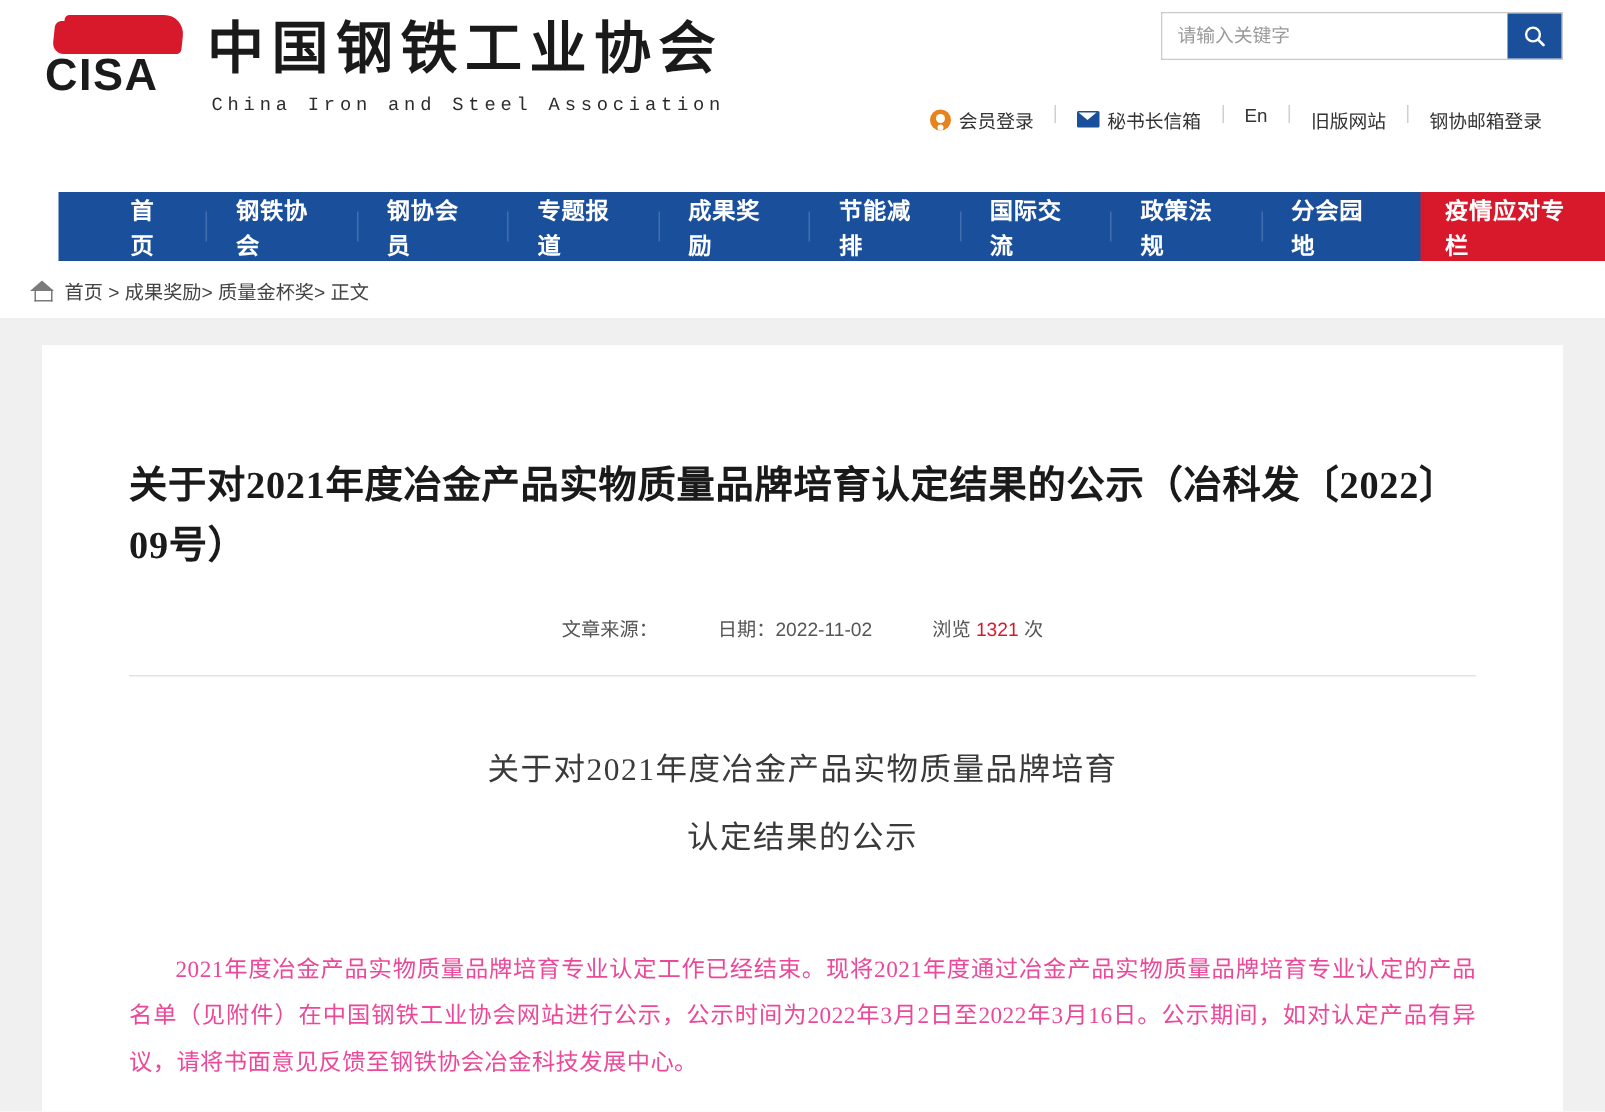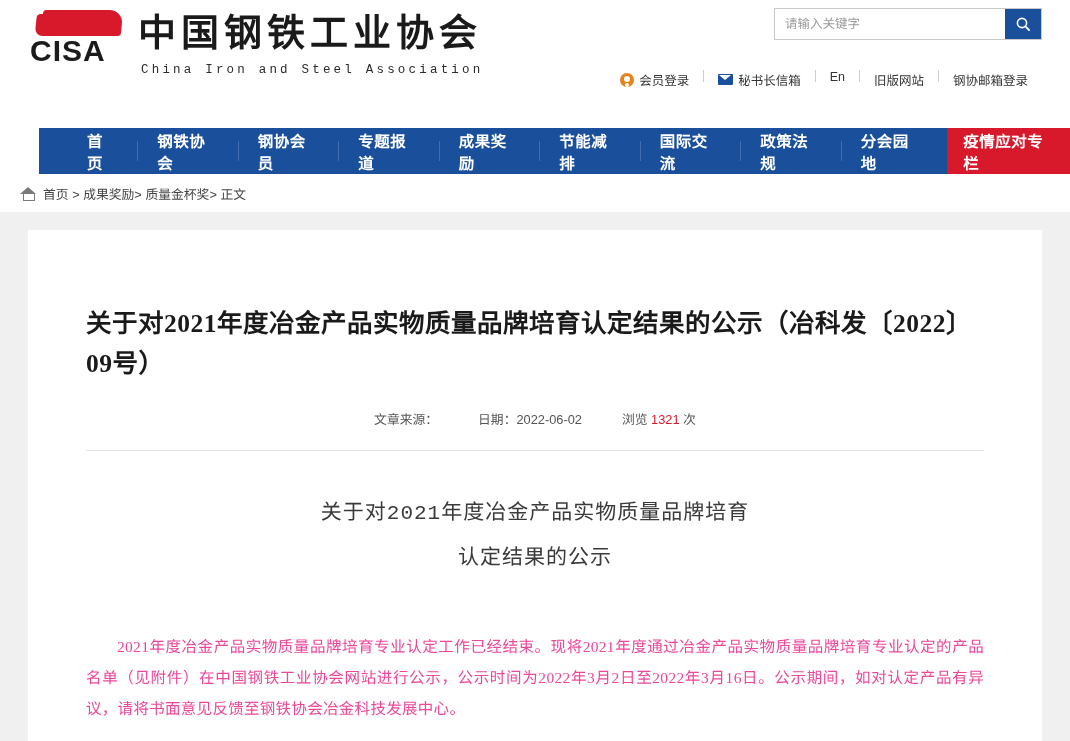--- a/index.html
+++ b/index.html
@@ -258,21 +258,21 @@
     color: #555;
   }
   .meta .count { color: #d7192b; }
   .divider {
     margin-top: 22px;
     border-top: 1px solid #e3e3e3;
   }
   .sub-title {
     margin-top: 40px;
     text-align: center;
-    font-family: Liberation Mono, monospace;
+    font-family: Liberation Serif, serif;
     font-size: 21px;
     color: #3a3a3a;
     line-height: 2.15;
     letter-spacing: 1px;
   }
   .body-text {
     margin-top: 50px;
     font-family: "Liberation Serif", serif;
     font-size: 15.5px;
     color: #ec4899;
@@ -347,21 +347,21 @@
   <span>首页 &gt; 成果奖励&gt; 质量金杯奖&gt; 正文</span>
 </div>
 
 <div class="page-wrap">
   <div class="article">
 
     <div class="article-title">关于对2021年度冶金产品实物质量品牌培育认定结果的公示（冶科发〔2022〕09号）</div>
 
     <div class="meta">
       <span>文章来源：</span>
-      <span>日期：2022-06-02</span>
+      <span>日期：2022-11-02</span>
       <span>
         <span>浏览 </span><span class="count">1321</span><span> 次</span>
       </span>
     </div>
 
     <div class="divider"></div>
 
     <div class="sub-title">
       <div>关于对2021年度冶金产品实物质量品牌培育</div>
       <div>认定结果的公示</div>

